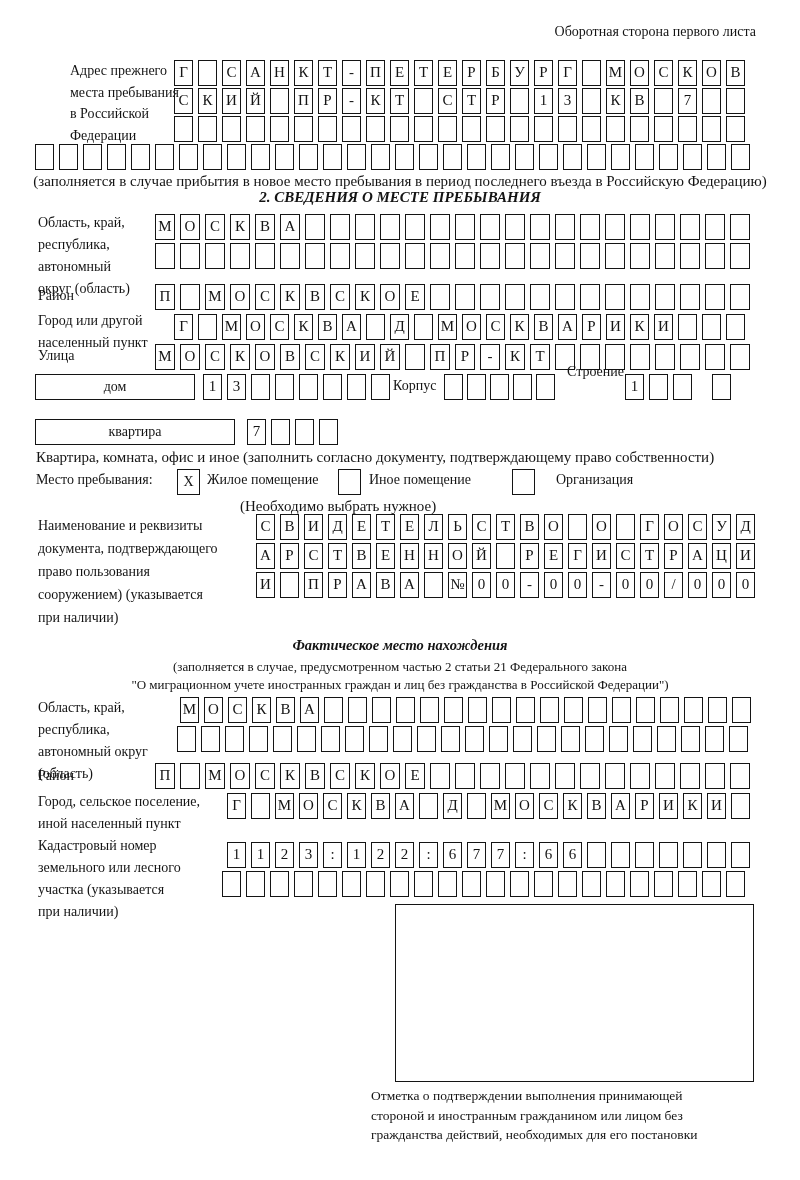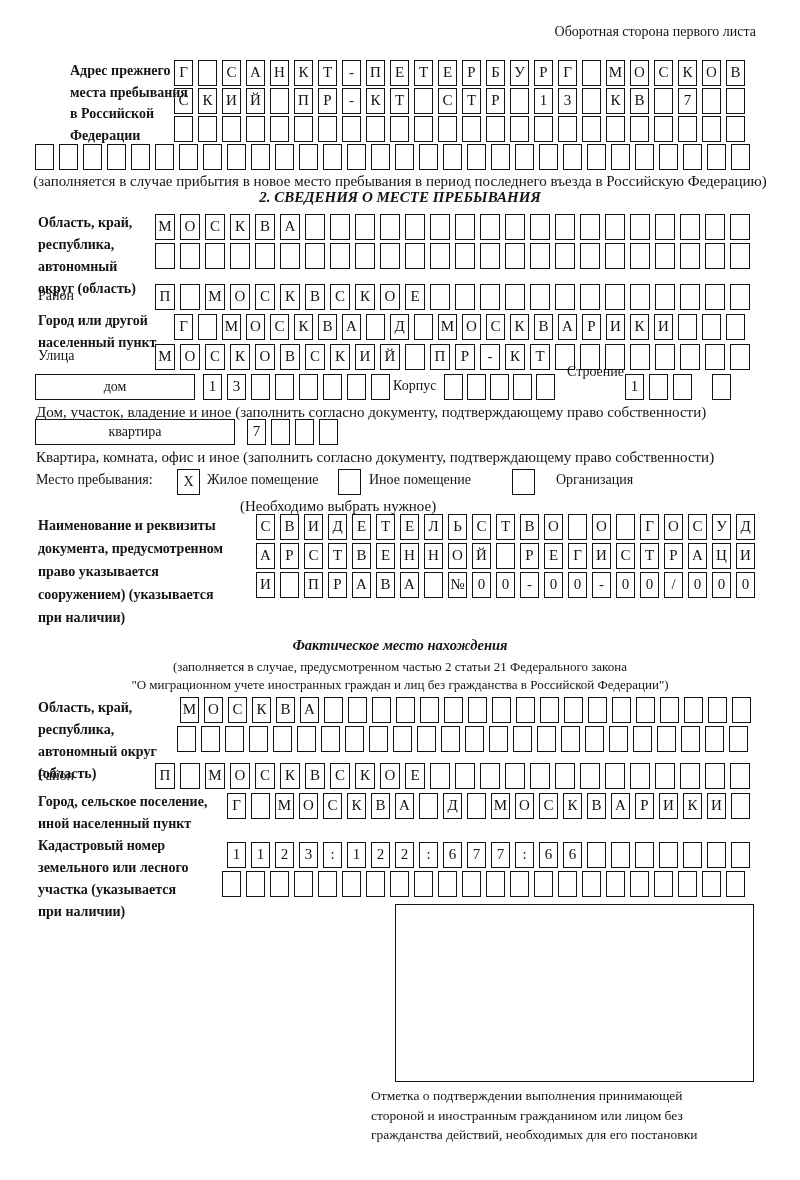--- a/index.html
+++ b/index.html
@@ -6,21 +6,21 @@
   #page{position:relative;width:800px;height:1180px;background:#fff;
         font-family:"Liberation Serif", serif;color:#141414;overflow:hidden;}
   .row{position:absolute;display:flex;}
   .cell{box-sizing:border-box;flex:0 0 auto;width:19px;height:26px;
         border:1.6px solid #141414;margin-right:5px;text-align:center;
         font-size:15px;line-height:23px;font-family:"Liberation Serif",serif;}
   .p25 .cell{width:20px;}
   .p23 .cell{width:19px;margin-right:4px;}
   .lbl{position:absolute;font-size:14px;white-space:nowrap;}
   .lines{position:absolute;font-size:14px;line-height:22px;white-space:nowrap;}
-  .lines span{display:block;font-weight:bold;}
+  .lines span{display:block;}
   .cap{position:absolute;font-size:15px;white-space:nowrap;}
   .b{font-weight:bold;font-style:italic;}
   .centered{left:0;width:800px;text-align:center;white-space:normal;}
   .boxlabel{position:absolute;box-sizing:border-box;border:1.6px solid #141414;
         height:26px;text-align:center;font-size:14px;line-height:23px;}
   .chk{position:absolute;box-sizing:border-box;border:1.6px solid #141414;
         width:23px;height:26px;font-size:14px;line-height:23px;text-align:center;}
   .stamp{position:absolute;border:1.8px solid #141414;background:#fff;}
   .stampcap{position:absolute;font-size:13.5px;line-height:19.5px;text-align:left;}
   .stampcap span{display:block;}
@@ -319,21 +319,20 @@
     </div>
   <div class="lbl" style="left:567px;top:364px;">Строение</div>
   <div class="row" style="left:625px;top:374px;">
       <span class="cell">1</span>
       <span class="cell"></span>
       <span class="cell"></span>
     </div>
   <div class="row" style="left:712px;top:374px;">
     <span class="cell"></span>
   </div>
-  <div class="cap" style="left:36px;top:404px;">Дом, участок, владение и иное (заполнить согласно документу, подтверждающему право собственности)</div>
 
   <div class="boxlabel" style="left:35px;top:419px;width:200px;">квартира</div>
   <div class="row" style="left:247px;top:419px;">
       <span class="cell">7</span>
       <span class="cell"></span>
       <span class="cell"></span>
       <span class="cell"></span>
     </div>
   <div class="cap" style="left:36px;top:449px;">Квартира, комната, офис и иное (заполнить согласно документу, подтверждающему право собственности)</div>
 
@@ -341,22 +340,22 @@
   <div class="chk" style="left:177px;top:469px;">X</div>
   <div class="lbl" style="left:207px;top:472px;">Жилое помещение</div>
   <div class="chk" style="left:338px;top:469px;"></div>
   <div class="lbl" style="left:369px;top:472px;">Иное помещение</div>
   <div class="chk" style="left:512px;top:469px;"></div>
   <div class="lbl" style="left:556px;top:472px;">Организация</div>
   <div class="cap" style="left:240px;top:498px;">(Необходимо выбрать нужное)</div>
 
   <div class="lines" style="left:38px;top:514px;line-height:23px;">
     <span>Наименование и реквизиты</span>
-    <span>документа, предусмотренном</span>
-    <span>право указывается</span>
+    <span>документа, подтверждающего</span>
+    <span>право пользования</span>
     <span>сооружением) (указывается</span>
     <span>при наличии)</span>
   </div>
   <div class="row" style="left:256px;top:514px;">
       <span class="cell">С</span>
       <span class="cell">В</span>
       <span class="cell">И</span>
       <span class="cell">Д</span>
       <span class="cell">Е</span>
       <span class="cell">Т</span>

